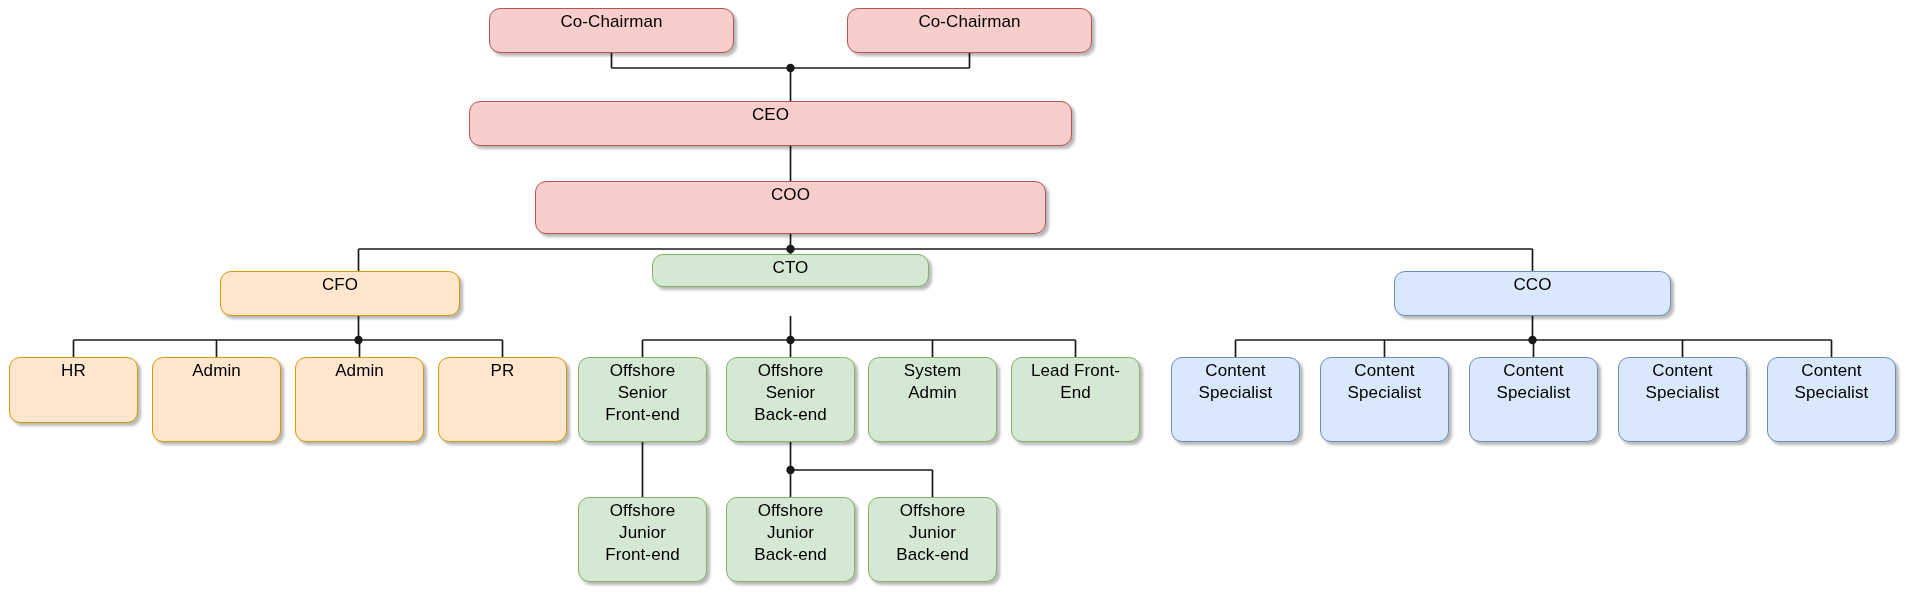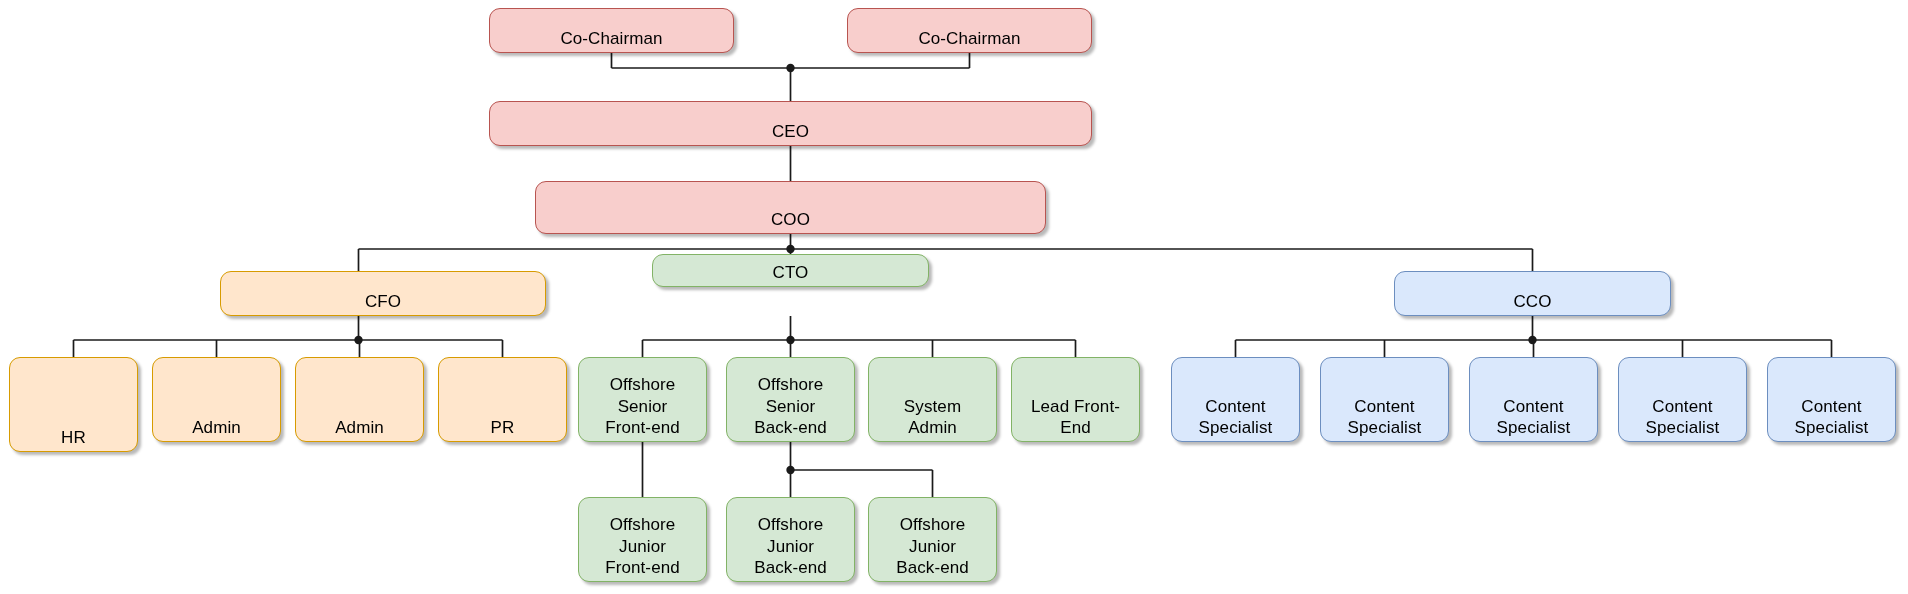--- a/index.html
+++ b/index.html
@@ -26,21 +26,21 @@
     height: 594px;
     pointer-events: none;
   }
   .node {
     position: absolute;
     box-sizing: border-box;
     border-radius: 11px;
     border-width: 1.6px;
     border-style: solid;
     display: flex;
-    align-items: flex-end;
+    align-items: flex-start;
     justify-content: center;
     text-align: center;
     font-size: 17px;
     line-height: 1.28;
     color: #000000;
     letter-spacing: 0.1px;
     box-shadow: 3px 3px 3px rgba(0,0,0,0.28);
     white-space: pre-line;
     padding: 2px 6px;
     z-index: 2;
@@ -93,26 +93,26 @@
       <path d="M 790.5 442 L 790.5 470" stroke="#1a1a1a" stroke-width="1.7" fill="none"></path>
       <path d="M 790.5 470 L 932.5 470" stroke="#1a1a1a" stroke-width="1.7" fill="none"></path>
       <path d="M 790.5 470 L 790.5 497" stroke="#1a1a1a" stroke-width="1.7" fill="none"></path>
       <path d="M 932.5 470 L 932.5 497" stroke="#1a1a1a" stroke-width="1.7" fill="none"></path>
       <circle cx="790.5" cy="470" r="4.2" fill="#1a1a1a"></circle>
       <path d="M 642.5 442 L 642.5 497" stroke="#1a1a1a" stroke-width="1.7" fill="none"></path>
     </svg>
   <div id="nodes-layer">
       <div class="node pink" style="left: 489px; top: 8px; width: 245px; height: 45px;"><span class="label">Co-Chairman</span></div>
       <div class="node pink" style="left: 847px; top: 8px; width: 245px; height: 45px;"><span class="label">Co-Chairman</span></div>
-      <div class="node pink" style="left: 489px; top: 101px; width: 603px; height: 45px;"><span class="label">CEO</span></div>
+      <div class="node pink" style="left: 469px; top: 101px; width: 603px; height: 45px;"><span class="label">CEO</span></div>
       <div class="node pink" style="left: 535px; top: 181px; width: 511px; height: 53px;"><span class="label">COO</span></div>
-      <div class="node orange" style="left: 220px; top: 271px; width: 326px; height: 45px;"><span class="label">CFO</span></div>
+      <div class="node orange" style="left: 220px; top: 271px; width: 240px; height: 45px;"><span class="label">CFO</span></div>
       <div class="node green" style="left: 652px; top: 254px; width: 277px; height: 33px;"><span class="label">CTO</span></div>
       <div class="node blue" style="left: 1394px; top: 271px; width: 277px; height: 45px; padding-left: 6px;"><span class="label">CCO</span></div>
-      <div class="node orange" style="left: 9px; top: 357px; width: 129px; height: 95px;"><span class="label">HR</span></div>
+      <div class="node orange" style="left: 9px; top: 357px; width: 129px; height: 66px;"><span class="label">HR</span></div>
       <div class="node orange" style="left: 152px; top: 357px; width: 129px; height: 85px;"><span class="label">Admin</span></div>
       <div class="node orange" style="left: 295px; top: 357px; width: 129px; height: 85px;"><span class="label">Admin</span></div>
       <div class="node orange" style="left: 438px; top: 357px; width: 129px; height: 85px;"><span class="label">PR</span></div>
       <div class="node green" style="left: 578px; top: 357px; width: 129px; height: 85px;"><span class="label">Offshore Senior
 Front-end</span></div>
       <div class="node green" style="left: 726px; top: 357px; width: 129px; height: 85px;"><span class="label">Offshore Senior
 Back-end</span></div>
       <div class="node green" style="left: 868px; top: 357px; width: 129px; height: 85px; border-radius: 11px;"><span class="label">System
 Admin</span></div>
       <div class="node green" style="left: 1011px; top: 357px; width: 129px; height: 85px;"><span class="label">Lead Front-End</span></div>

